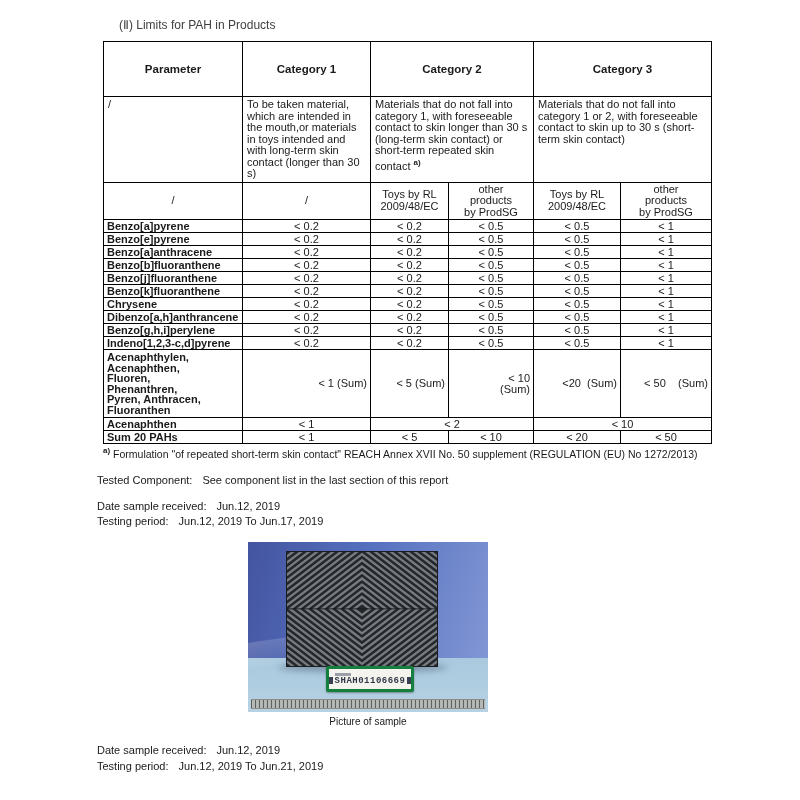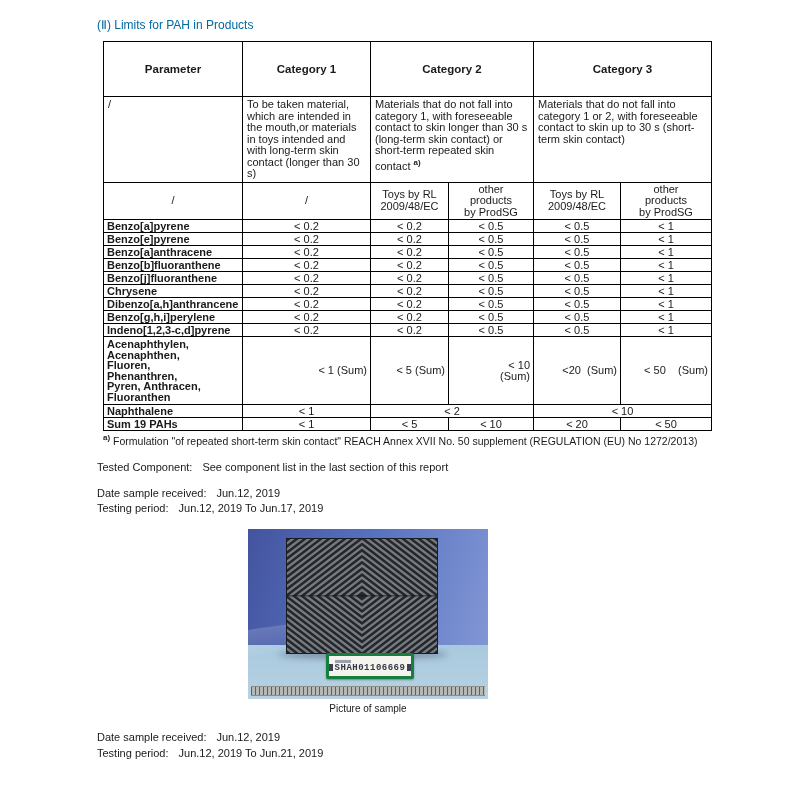--- a/index.html
+++ b/index.html
@@ -1,19 +1,19 @@
 <!DOCTYPE html>
 <html style="--backdrop-dark: #44549f; --backdrop: #5570bf; --backdrop-light: #8196d4; --surface: #a9c9de; --ruler: #b5b8b4; --label-bg: #f5f3ee;"><head>
 <meta charset="utf-8">
 <style>
   * { margin:0; padding:0; box-sizing:border-box; }
   html,body { width:800px; height:800px; background:#ffffff; font-family:"Liberation Sans", sans-serif; color:#111; }
   .content { position:absolute; left:97px; top:18px; width:620px; }
 
-  .page-title { font-size:12px; color:#0369a1; margin-bottom:9px; }
+  .page-title { font-size:12px; color:#404040; margin-bottom:9px;margin-left:22px; }
 
   table.limits { margin-left:6px; width:608px; border-collapse:collapse; table-layout:fixed; font-size:11px; color:#1a1a1a; }
   table.limits th, table.limits td { border:1px solid #000; padding:1px 3px; vertical-align:middle; overflow:hidden; }
   tr.hdr th { height:55px; font-weight:bold; text-align:center; font-size:11.5px; }
   tr.desc td { height:66px; vertical-align:top; text-align:left; line-height:11.5px; padding:2px 4px; }
   tr.subhdr td { height:36px; text-align:center; line-height:11.5px; white-space:pre-line; padding:1px 2px; }
   tr.data { height:13px;margin-left:20px; }
   tr.data td { line-height:11px; padding:0 3px; }
   td.pname { font-weight:bold; text-align:left; }
   td.val { text-align:center; }
@@ -134,20 +134,28 @@
     </tr>
     <tr class="data">
       <td class="pname">Benzo[j]fluoranthene</td>
       <td class="val">&lt; 0.2</td>
       <td class="val">&lt; 0.2</td>
       <td class="val">&lt; 0.5</td>
       <td class="val">&lt; 0.5</td>
       <td class="val">&lt; 1</td>
     </tr>
     <tr class="data">
+      <td class="pname">Benzo[k]fluoranthene</td>
+      <td class="val">&lt; 0.2</td>
+      <td class="val">&lt; 0.2</td>
+      <td class="val">&lt; 0.5</td>
+      <td class="val">&lt; 0.5</td>
+      <td class="val">&lt; 1</td>
+    </tr>
+    <tr class="data">
       <td class="pname">Chrysene</td>
       <td class="val">&lt; 0.2</td>
       <td class="val">&lt; 0.2</td>
       <td class="val">&lt; 0.5</td>
       <td class="val">&lt; 0.5</td>
       <td class="val">&lt; 1</td>
     </tr>
     <tr class="data">
       <td class="pname">Dibenzo[a,h]anthrancene</td>
       <td class="val">&lt; 0.2</td>
@@ -181,27 +189,27 @@
 Pyren, Anthracen,
 Fluoranthen</td>
       <td class="val">&lt; 1 (Sum)</td>
       <td class="val">&lt; 5 (Sum)</td>
       <td class="val">&lt; 10
 (Sum)</td>
       <td class="val">&lt;20  (Sum)</td>
       <td class="val">&lt; 50    (Sum)</td>
     </tr>
     <tr class="data">
-      <td class="pname">Naphthalene</td>
+      <td class="pname">Acenaphthen</td>
       <td class="val">&lt; 1</td>
       <td class="val" colspan="2">&lt; 2</td>
       <td class="val" colspan="2">&lt; 10</td>
     </tr>
     <tr class="data">
-      <td class="pname">Sum 19 PAHs</td>
+      <td class="pname">Sum 20 PAHs</td>
       <td class="val">&lt; 1</td>
       <td class="val">&lt; 5</td>
       <td class="val">&lt; 10</td>
       <td class="val">&lt; 20</td>
       <td class="val">&lt; 50</td>
     </tr>
   </tbody>
     </table>
 
   <div class="footnote"><sup>a)</sup> <span>Formulation "of repeated short-term skin contact" REACH Annex XVII No. 50 supplement (REGULATION (EU) No 1272/2013)</span></div>

